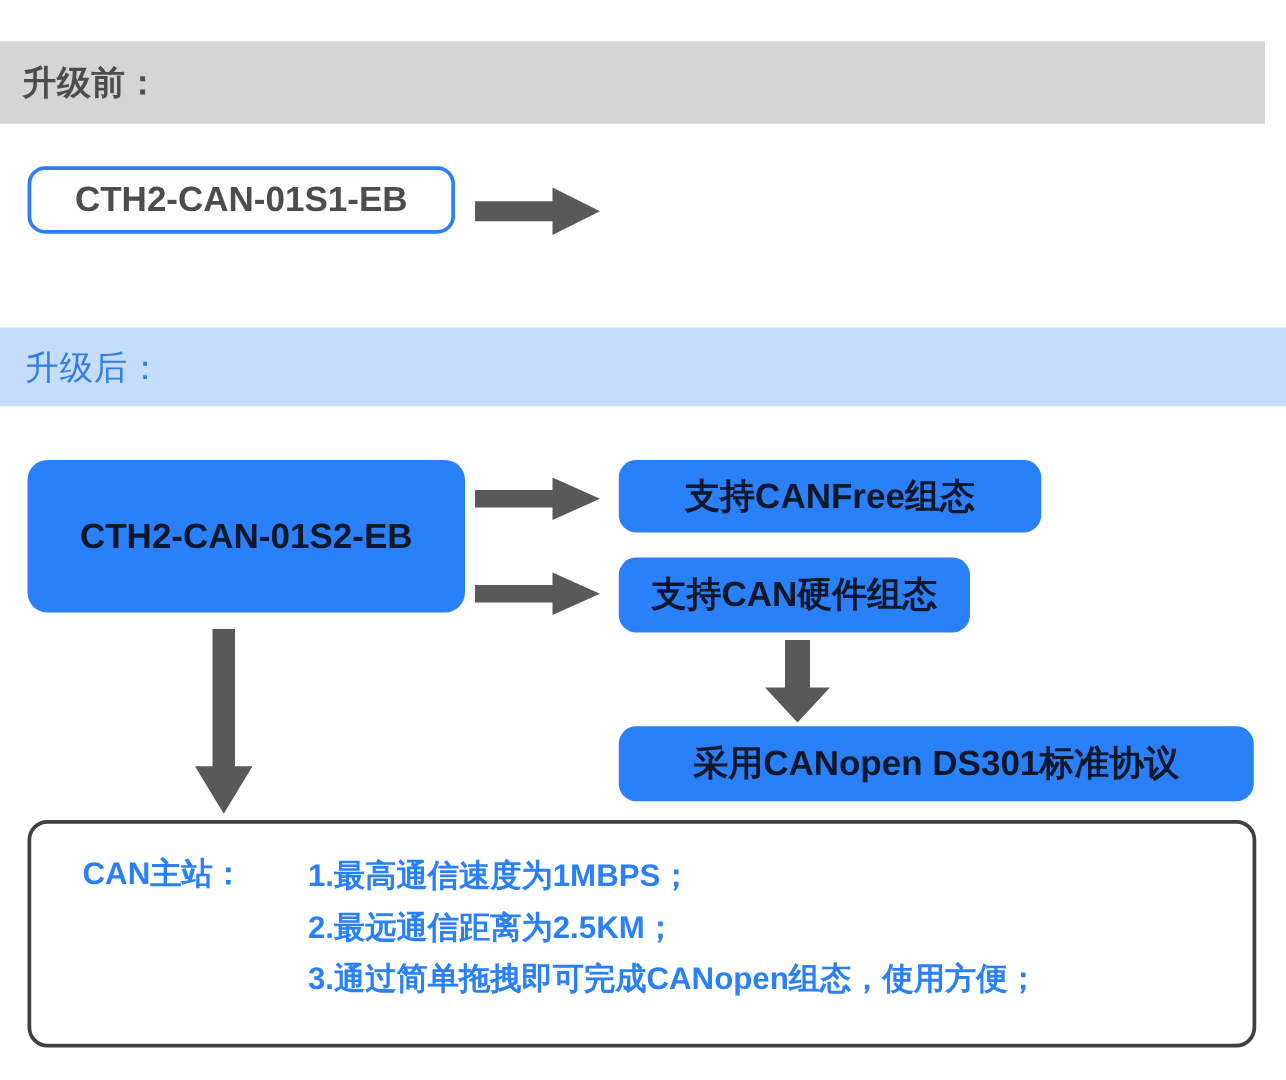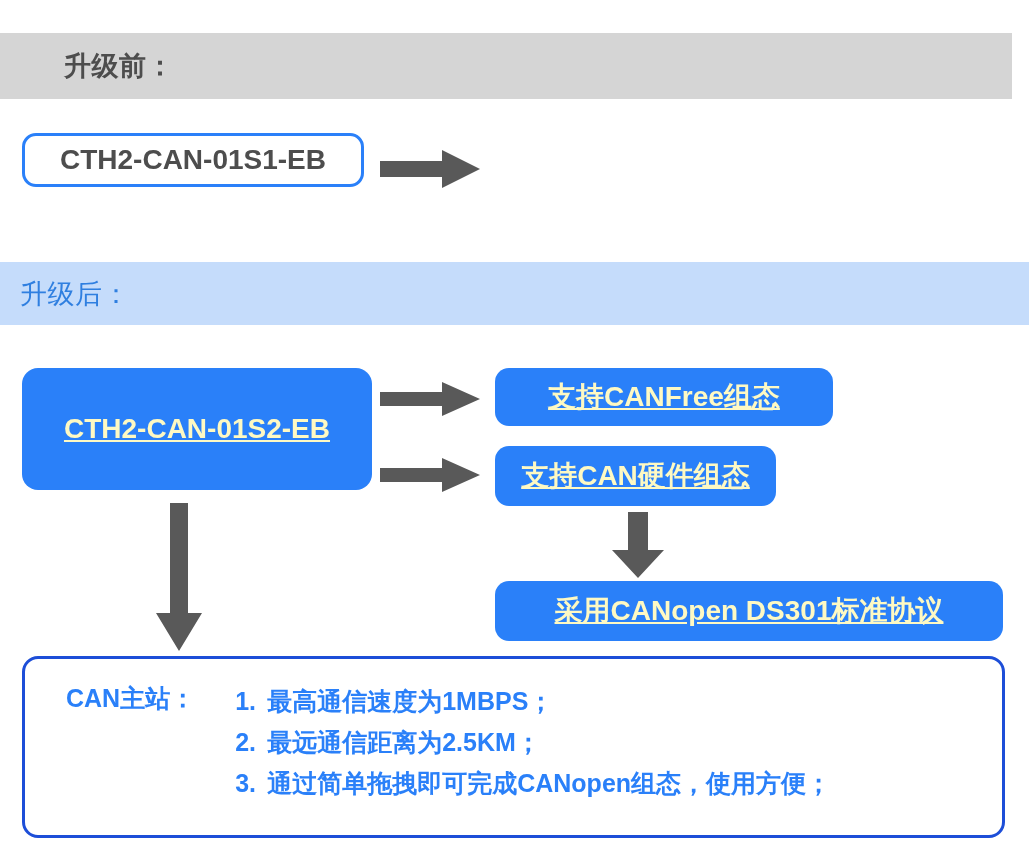--- a/index.html
+++ b/index.html
@@ -28,21 +28,21 @@
     display: flex;
     align-items: center;
     box-sizing: border-box;
   }
   .band-before {
     left: 0;
     top: 33px;
     width: 1012px;
     height: 66px;
     background: #d5d5d5;
-    padding-left: 64px;
+    padding-left: 18px;
   }
   .band-before .band-label {
     font-size: 27px;
     font-weight: bold;
     color: #4d4d4d;
     letter-spacing: 0.5px;
   }
   .band-after {
     left: 0;
     top: 262px;
@@ -82,45 +82,45 @@
     box-sizing: border-box;
     background: #2a80f9;
     border-radius: 14px;
     display: flex;
     align-items: center;
     justify-content: center;
   }
   .box-solid .box-label {
     font-size: 28px;
     font-weight: bold;
-    color: #fef9c3;
-    white-space: nowrap;
-    text-decoration: underline;
+    color: #0f172a;
+    white-space: nowrap;
   }
 
   
   #box-old-model   { left: 22px;  top: 133px; width: 342px; height: 54px; }
   #box-easycan     { left: 495px; top: 135px; width: 338px; height: 66px; }
 
   #box-new-model   { left: 22px;  top: 368px; width: 350px; height: 122px; border-radius: 16px; }
   #box-canfree     { left: 495px; top: 368px; width: 338px; height: 58px; }
   #box-canhardware { left: 495px; top: 446px; width: 281px; height: 60px; }
   #box-canopen     { left: 495px; top: 581px; width: 508px; height: 60px; }
 
   
   #box-master {
     position: absolute;
     left: 22px;
     top: 656px;
     width: 983px;
     height: 182px;
     box-sizing: border-box;
     background: #ffffff;
-    border: 3px solid #1d4ed8;
+    border: 3px solid #404040;
     border-radius: 16px;
+    text-align: right;
   }
   #master-inner {
     position: absolute;
     left: 41px;
     top: 22px;
     display: flex;
     align-items: flex-start;
   }
   #master-title {
     font-size: 25px;

